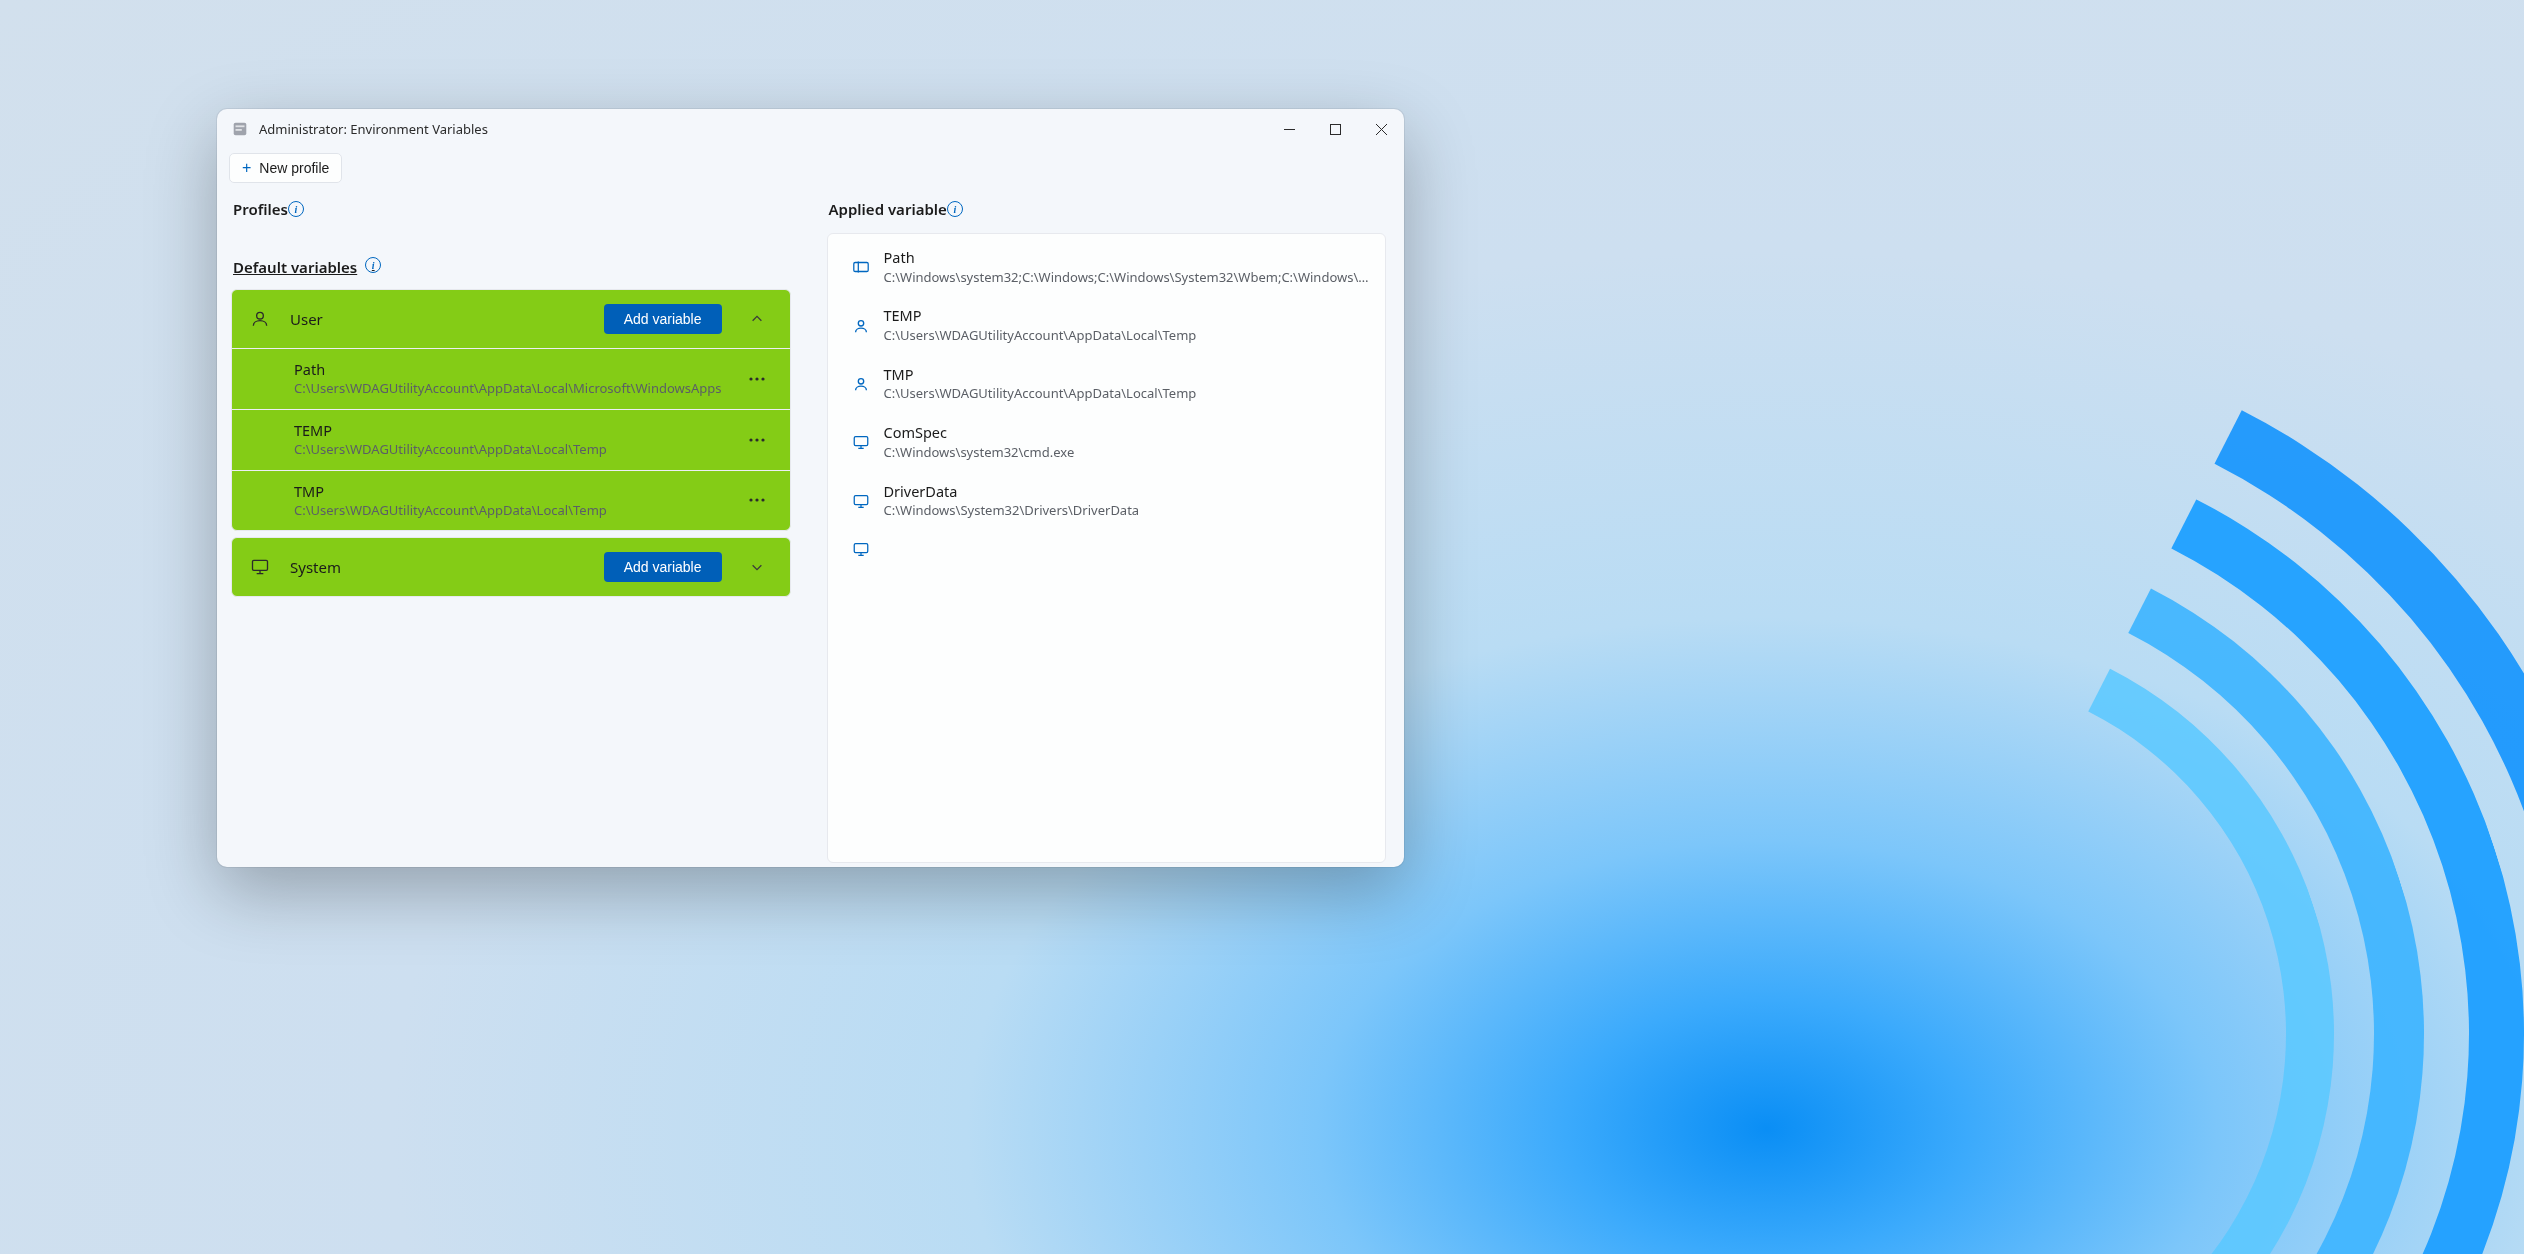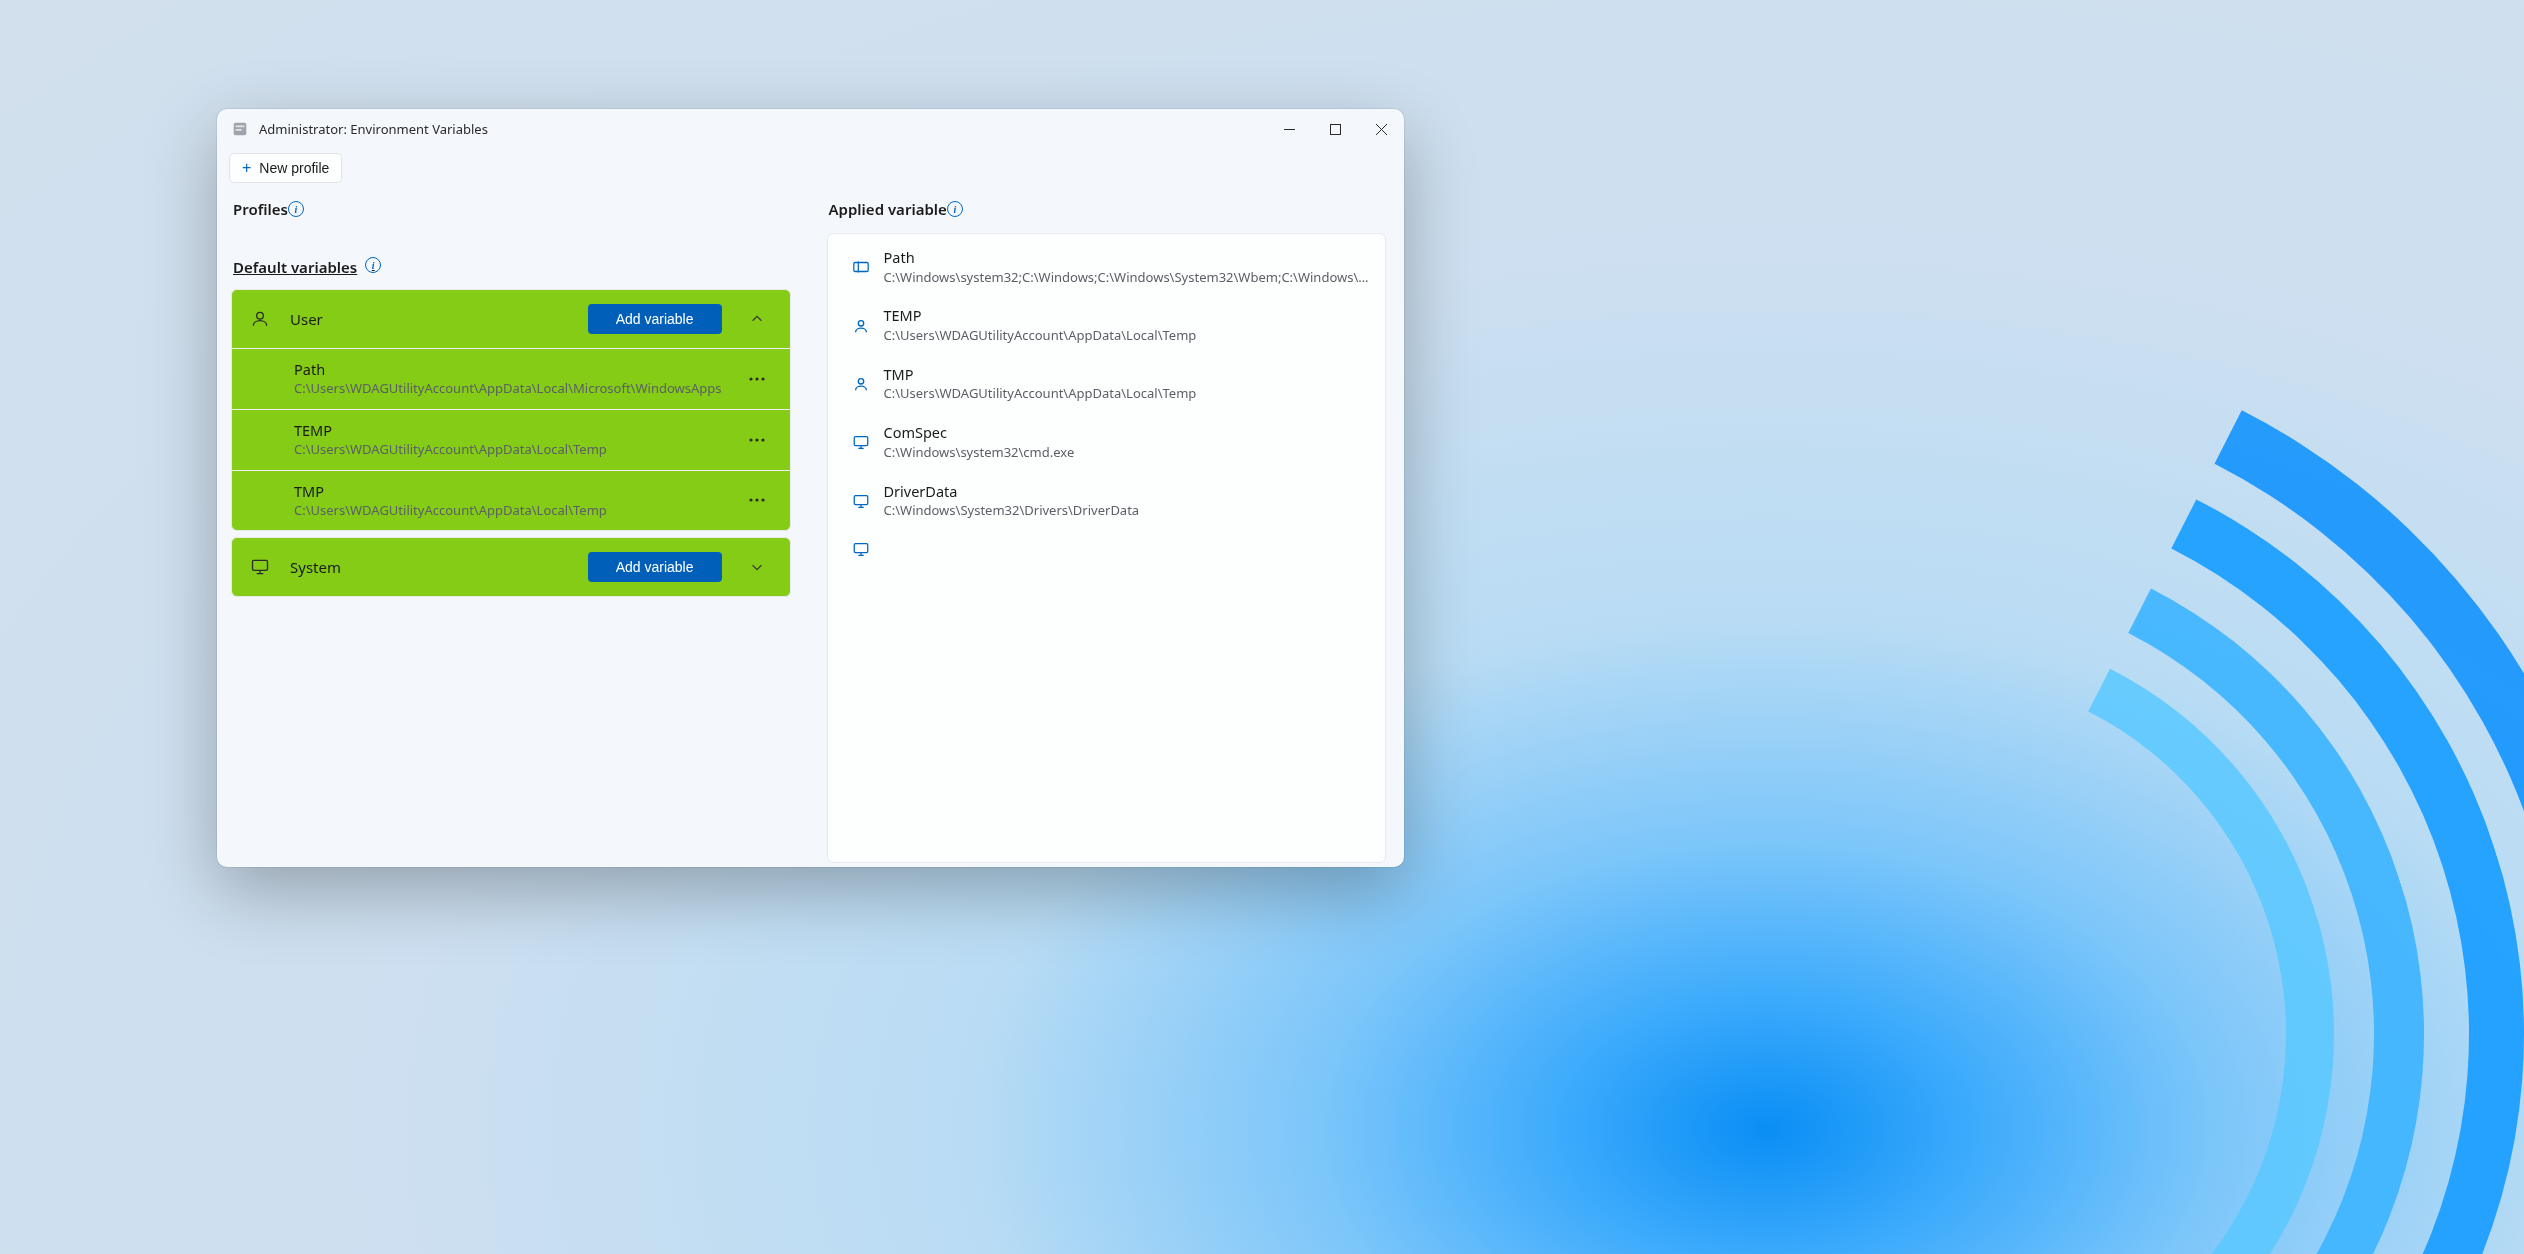--- a/index.html
+++ b/index.html
@@ -88,21 +88,21 @@
 
   .scope-row {
     display: flex; align-items: center; gap: 18px;
     padding: 14px 16px 14px 18px;
   }
   .scope-icon { width: 22px; color: #2b2b2b; display:flex; }
   .scope-icon svg { width:20px; height:20px; stroke:#2b2b2b; }
   .scope-name { font-size: 15px; flex: 1; }
   .add-btn {
     background: #005fb8; color: #fff; border: none; border-radius: 4px;
-    font-size: 14px; padding: 7px 28px; cursor:pointer;
+    font-size: 14px; padding: 7px 20px; cursor:pointer;
   }
   .chev { width: 34px; display:flex; align-items:center; justify-content:center; cursor:pointer;}
   .chev svg { width:14px; height:14px; stroke:#3b3b3b; stroke-width:1.5; fill:none;}
 
   .var-row {
     display: grid;
     grid-template-columns: 44px 1fr 46px;
     align-items: center;
     padding: 10px 16px 10px 18px;
     border-top: 1px solid #eceef3;

